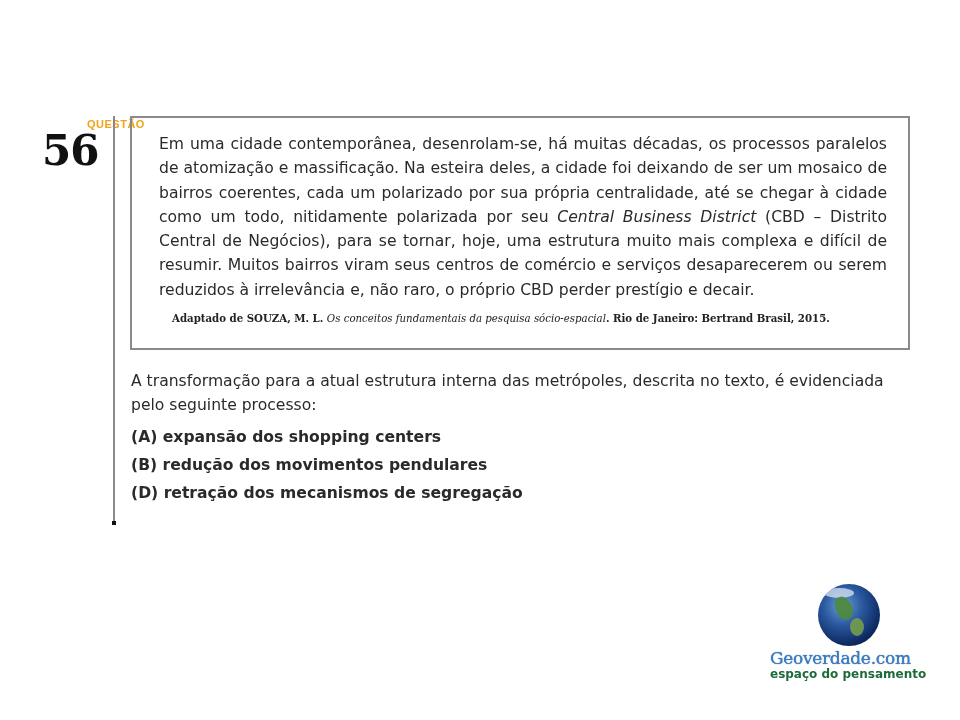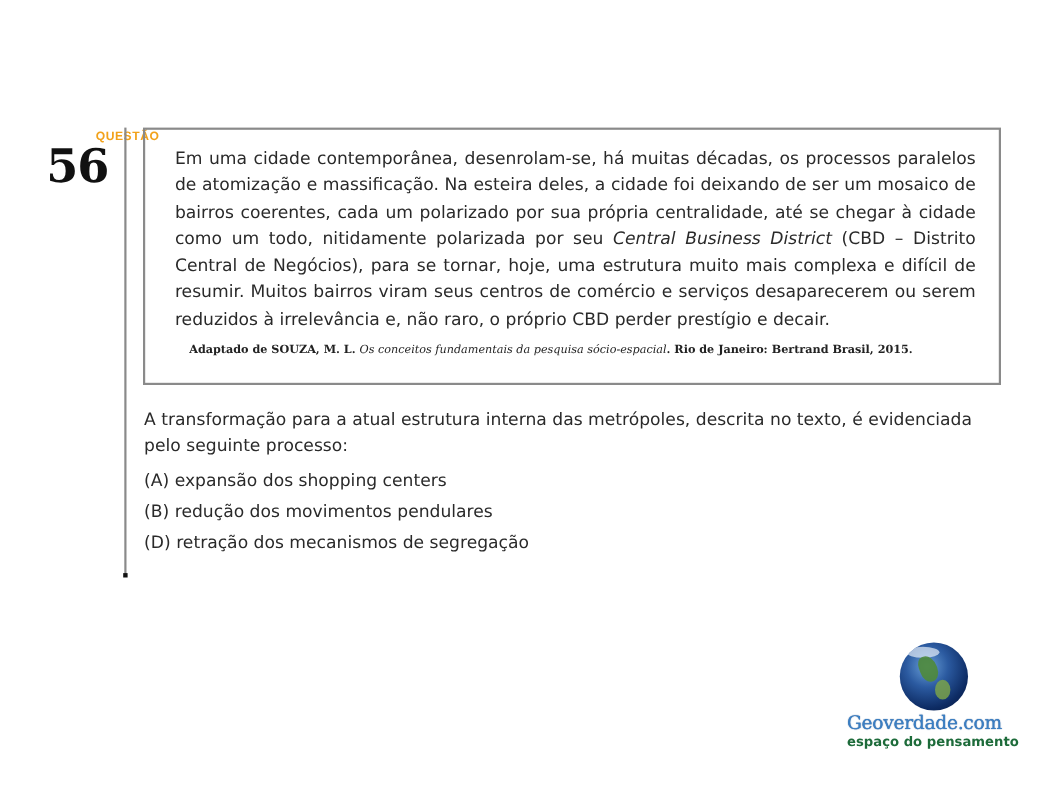--- a/index.html
+++ b/index.html
@@ -15,21 +15,21 @@
          border:2px solid #8a8a8a; box-sizing:content-box; }
   .passage { position:absolute; left:157px; top:130px; width:732px; font-size:15.6px;
              line-height:24.3px; color:#2a2a2a; text-align:justify; }
   .passage p { margin:2px; }
   .source { position:absolute; left:172px; top:312px; width:720px; font-family:"DejaVu Serif", serif;
             font-size:10.2px; color:#222; white-space:nowrap; }
   .source .b { font-weight:bold;margin-top:32px; }
   .source .i { font-style:italic;margin-top:12px; }
   .stem { position:absolute; left:131px; top:369px; width:785px; font-size:15.6px; line-height:24px; color:#2a2a2a; }
   .options { position:absolute; left:131px; top:423px; font-size:15.6px; line-height:28px; color:#2a2a2a; }
-  .option { display:block; }
+  .option { display:block;font-weight:bold; }
   .logo { position:absolute; left:770px; top:584px; width:160px; height:100px; }
   .globe { position:absolute; left:48px; top:0; width:62px; height:62px; border-radius:50%;
            background: radial-gradient(circle at 40% 35%, #6aa0d8 0%, #2b5aa0 35%, #0d2b63 70%, #061535 100%); overflow:hidden; }
   .land1 { position:absolute; left:18px; top:12px; width:16px; height:24px; background:#4f8a3a; border-radius:40% 60% 50% 50%; transform:rotate(-20deg); opacity:0.9; }
   .land2 { position:absolute; left:32px; top:34px; width:14px; height:18px; background:#7aa24a; border-radius:50%; opacity:0.85; }
   .cloud { position:absolute; left:6px; top:4px; width:30px; height:10px; background:#e6eef8; border-radius:50%; opacity:0.7; }
   .logo-title { position:absolute; left:0; top:64px; width:160px; font-family:"DejaVu Serif", serif;
                 font-size:17px; color:#3a7fc4; text-shadow:0 0 1px #1f4f8a; letter-spacing:-0.3px; }
   .logo-sub { position:absolute; left:0; top:83px; width:160px; font-family:"DejaVu Sans", sans-serif;
               font-size:12px; font-weight:bold; color:#1d6b3a; }

